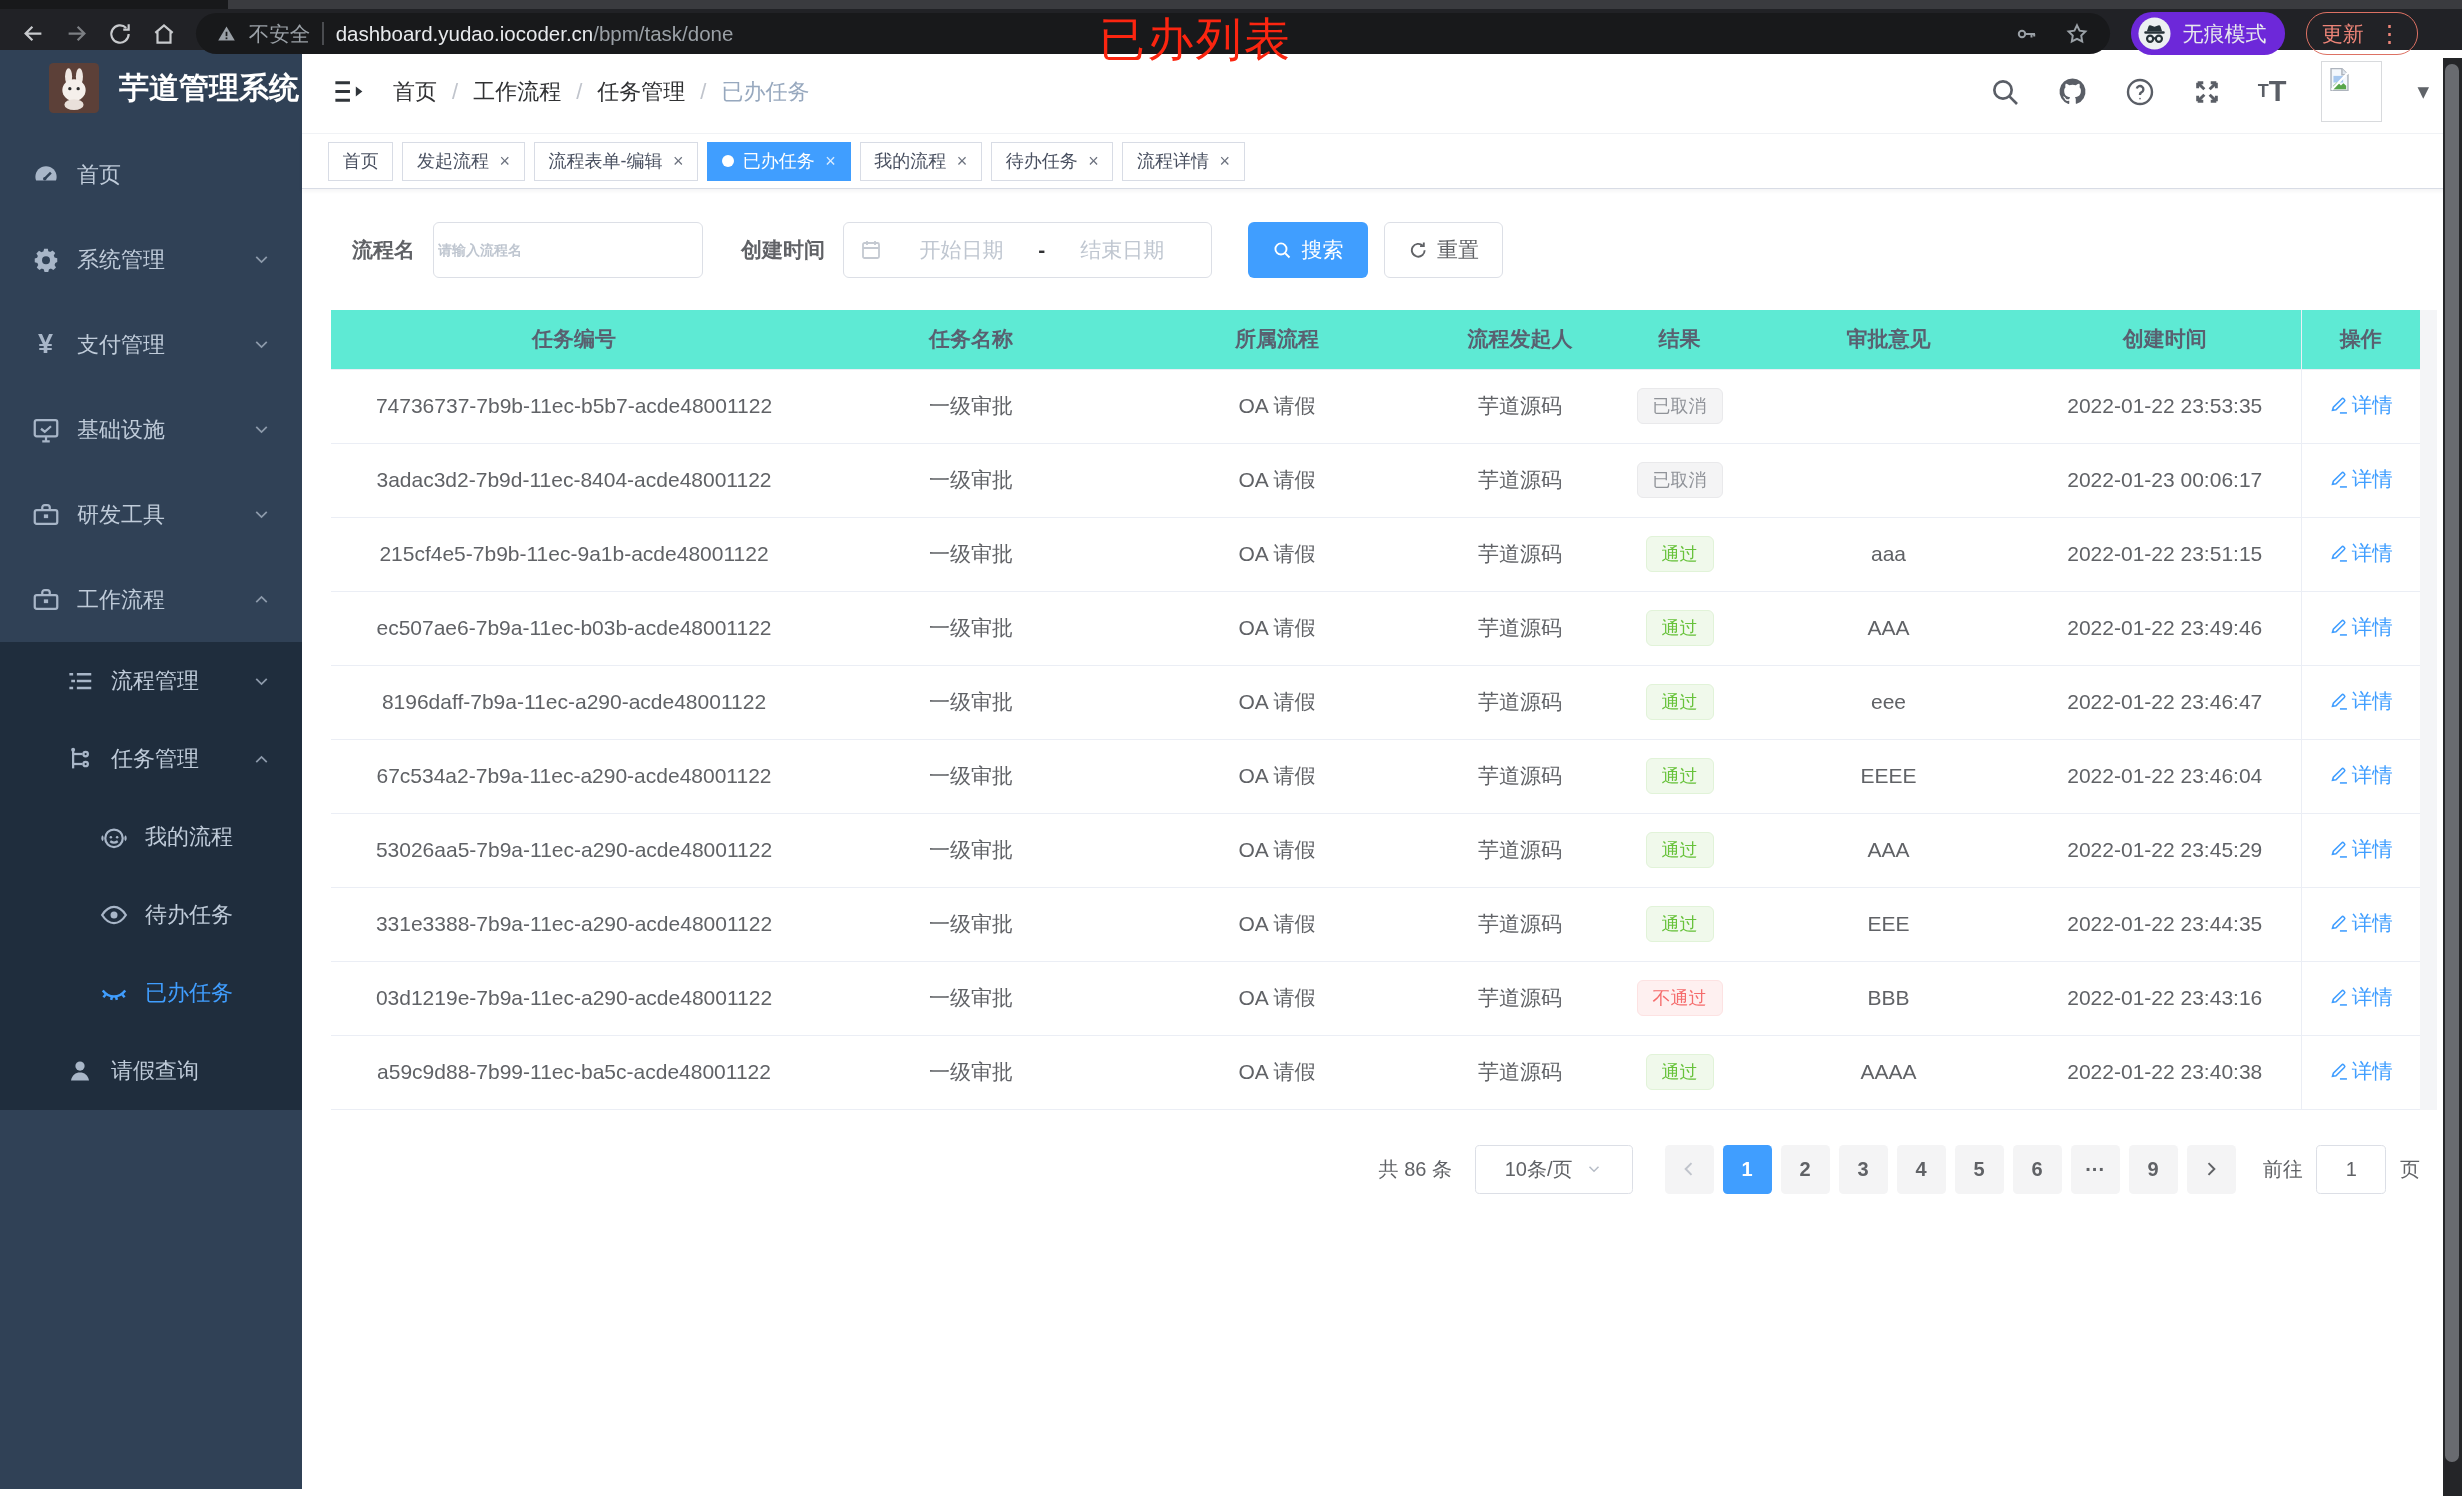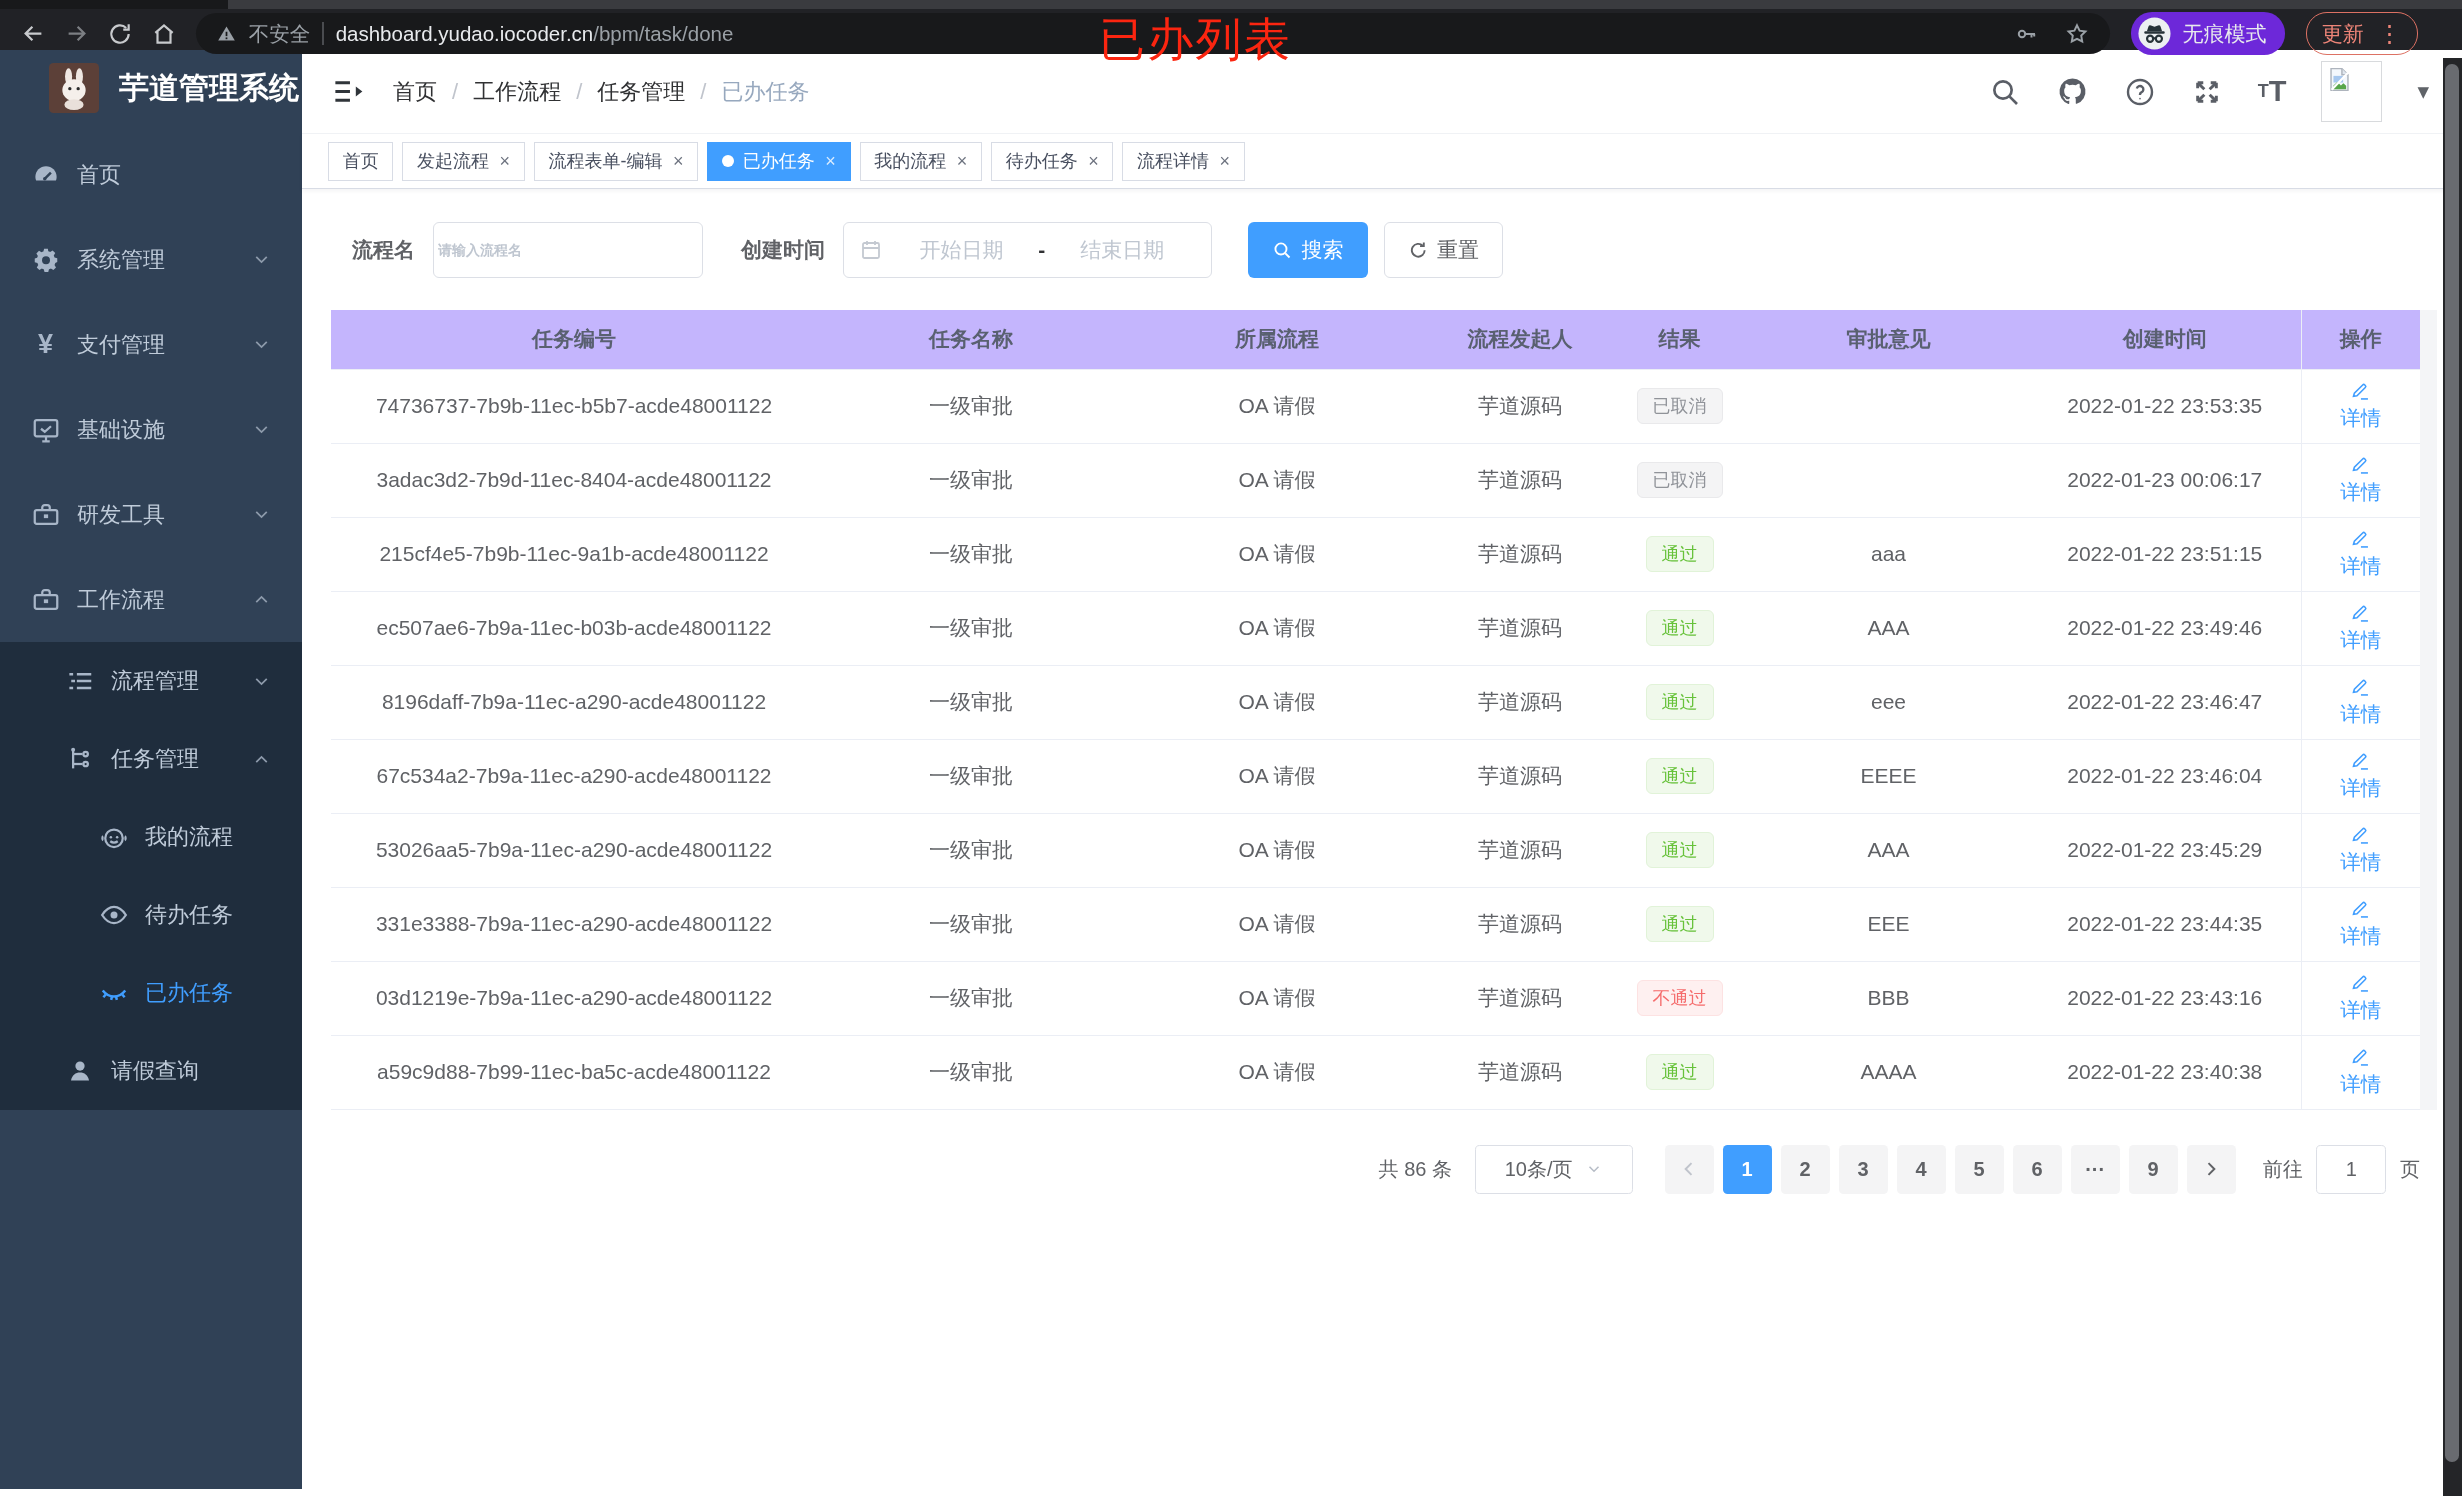--- a/index.html
+++ b/index.html
@@ -80,30 +80,30 @@
   .daterange .ph { flex:1; text-align:center; }
   .daterange .rsep { color:#303133; font-weight:700; padding:0 3px; }
   .btn { height:56px; border-radius:6px; display:inline-flex; align-items:center; gap:9px; font-size:21px;
     padding:0 23px; border:0.8px solid transparent; cursor:pointer; font-family:inherit; background:#fff; }
   .btn-primary { background:var(--accent,#409eff); color:#fff; margin-left:36px; }
   .btn-plain { border-color:#dcdfe6; color:#606266; margin-left:16px; }
 
   
   .table-wrap { position:relative; width:2106px; margin-top:32px; }
   table { width:2089px; border-collapse:collapse; table-layout:fixed; }
-  thead th { height:59px; background:#c4b5fd; font-size:21px; font-weight:600; color:#596070; text-align:center; }
+  thead th { height:59px; background:#5eead4; font-size:21px; font-weight:600; color:#596070; text-align:center; }
   tbody td { height:74px; font-size:21px; color:#606266; text-align:center; border-top:0.8px solid #ebeef5; }
   tbody tr:last-child td { border-bottom:0.8px solid #ebeef5; }
   th.action, td.action { border-left:0.8px solid #ebeef5; }
   .gutter { position:absolute; top:0; right:0; width:17.5px; height:100%; background:#f4f5f7; }
   .tag { display:inline-block; height:36px; line-height:35px; padding:0 15px; border-radius:6px; font-size:18px; border:0.8px solid; }
   .tag-success { color:var(--success,#67c23a); background:#f0f9eb; border-color:#e1f3d8; }
   .tag-danger  { color:var(--danger,#f56c6c);  background:#fef0f0; border-color:#fde2e2; }
   .tag-info    { color:var(--info,#909399);    background:#f4f4f5; border-color:#e9e9eb; }
-  .link { color:var(--accent,#409eff); display:inline-flex; align-items:center; gap:2px; font-size:20.5px; cursor:pointer;flex-direction:column; }
+  .link { color:var(--accent,#409eff); display:inline-flex; align-items:center; gap:2px; font-size:20.5px; cursor:pointer; }
 
   
   .pagination { width:2089px; display:flex; align-items:center; justify-content:flex-end; margin-top:35px;
     font-size:20px; color:#606266; gap:9px; }
   .total { margin-right:13.7px; }
   .psize { width:158px; height:49px; border:0.8px solid #dcdfe6; border-radius:4.6px; display:flex; align-items:center;
     justify-content:center; gap:12px; margin-right:23px; color:#606266; }
   .psize .icon { color:#b6bcc6; }
   .pg { min-width:49px; height:49px; border-radius:4.6px; background:#f4f4f5; display:flex; align-items:center;
     justify-content:center; font-weight:600; color:#606266; padding:0 7.6px; cursor:pointer; }

